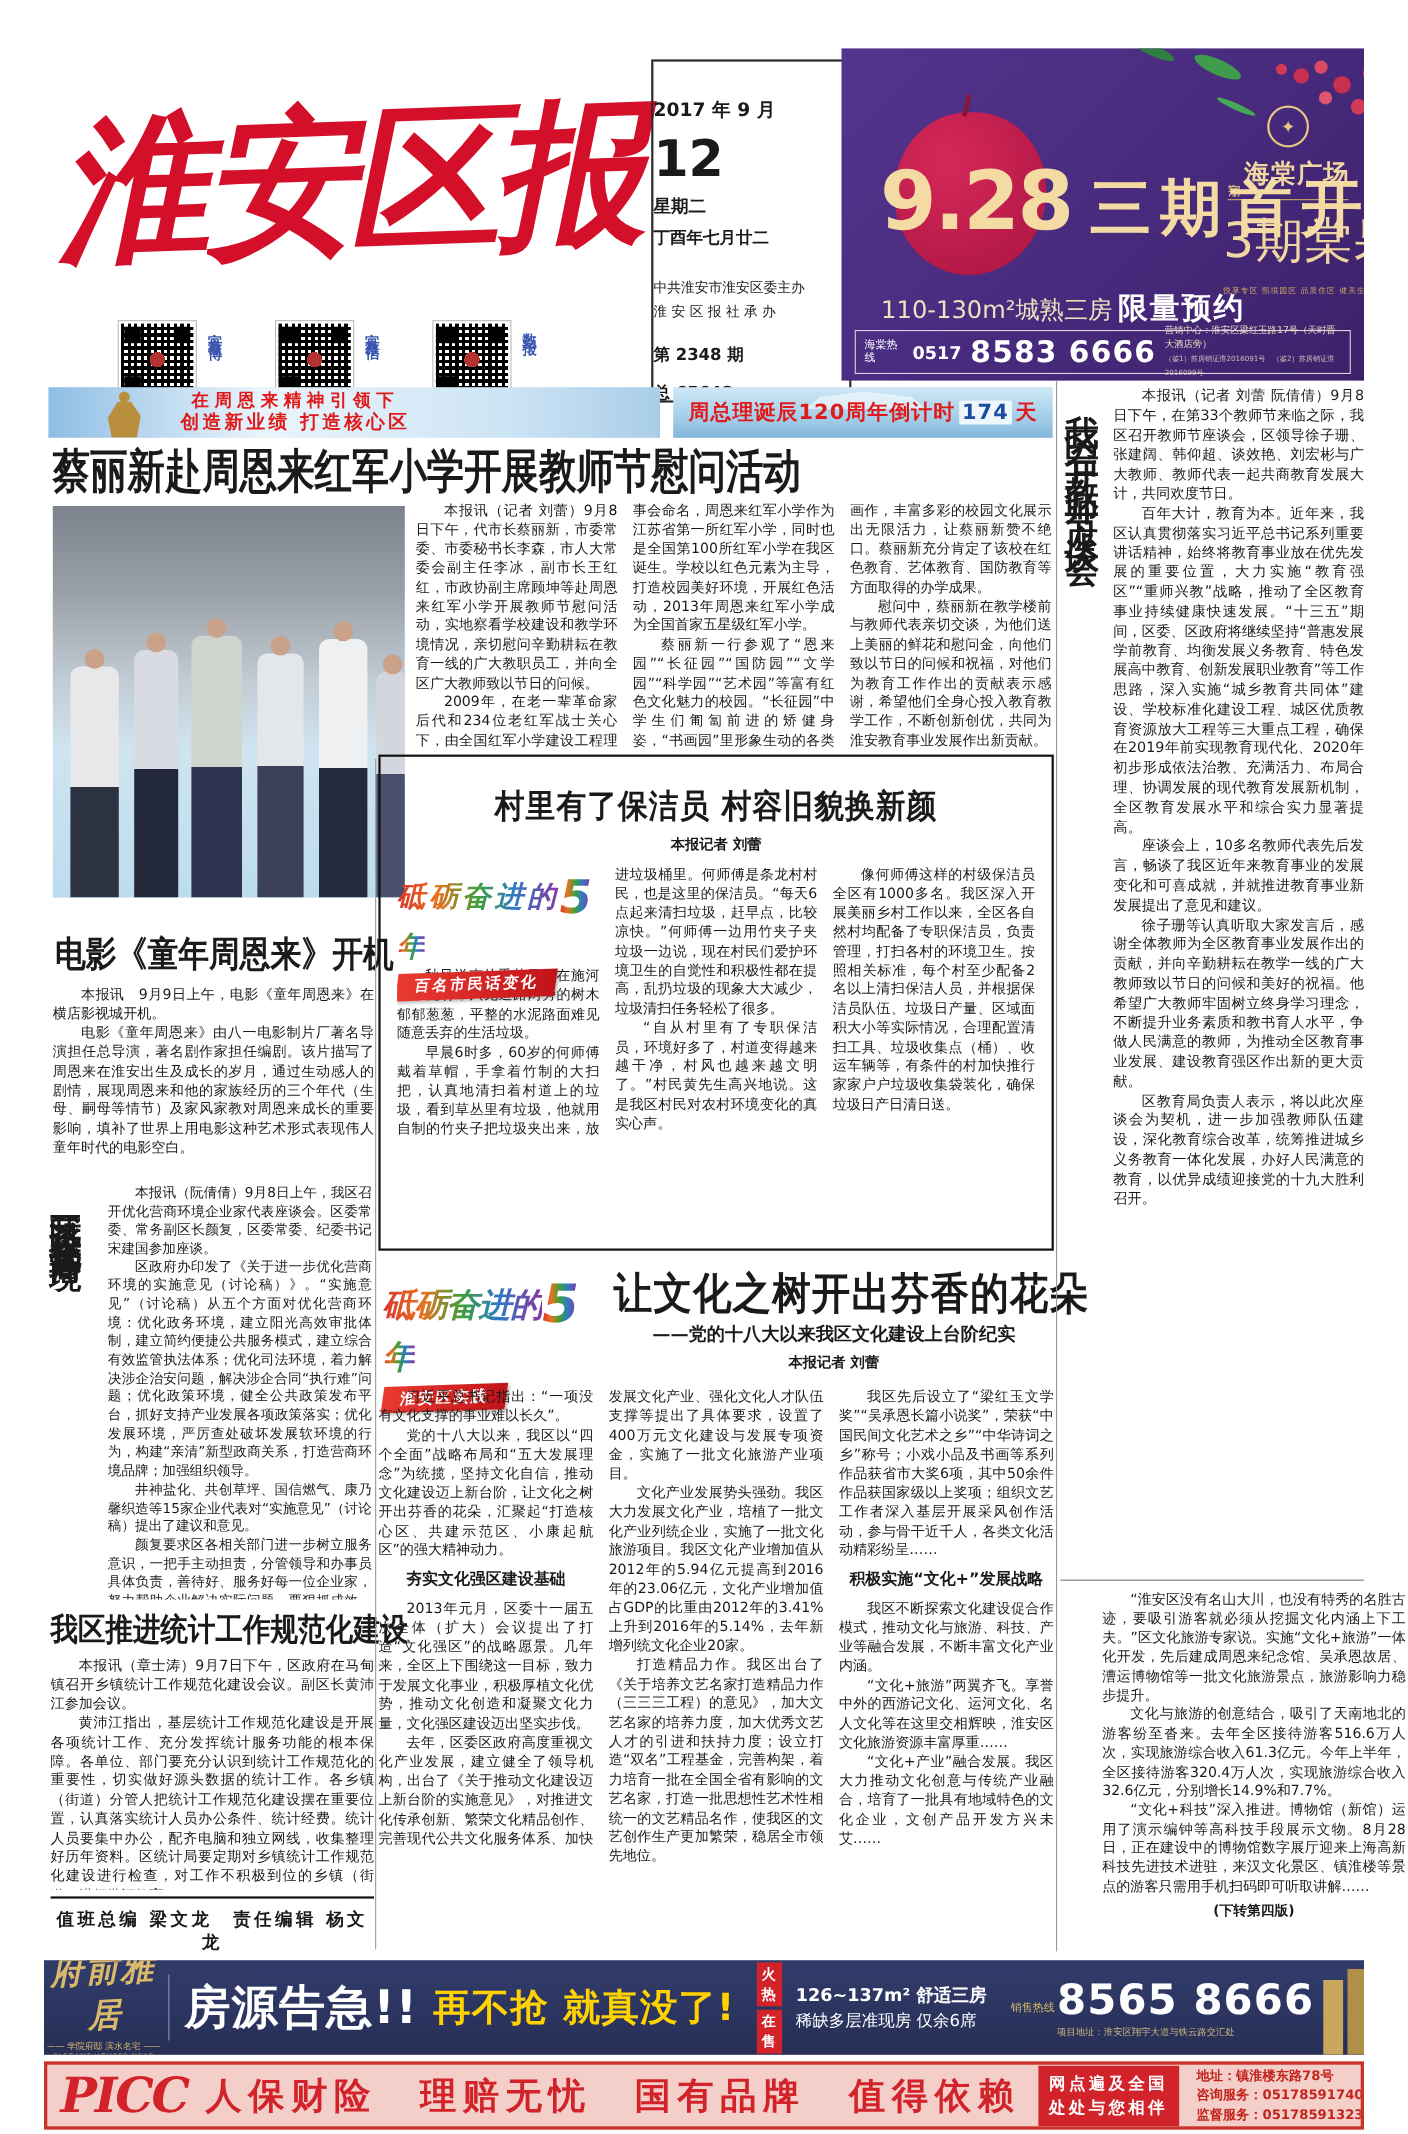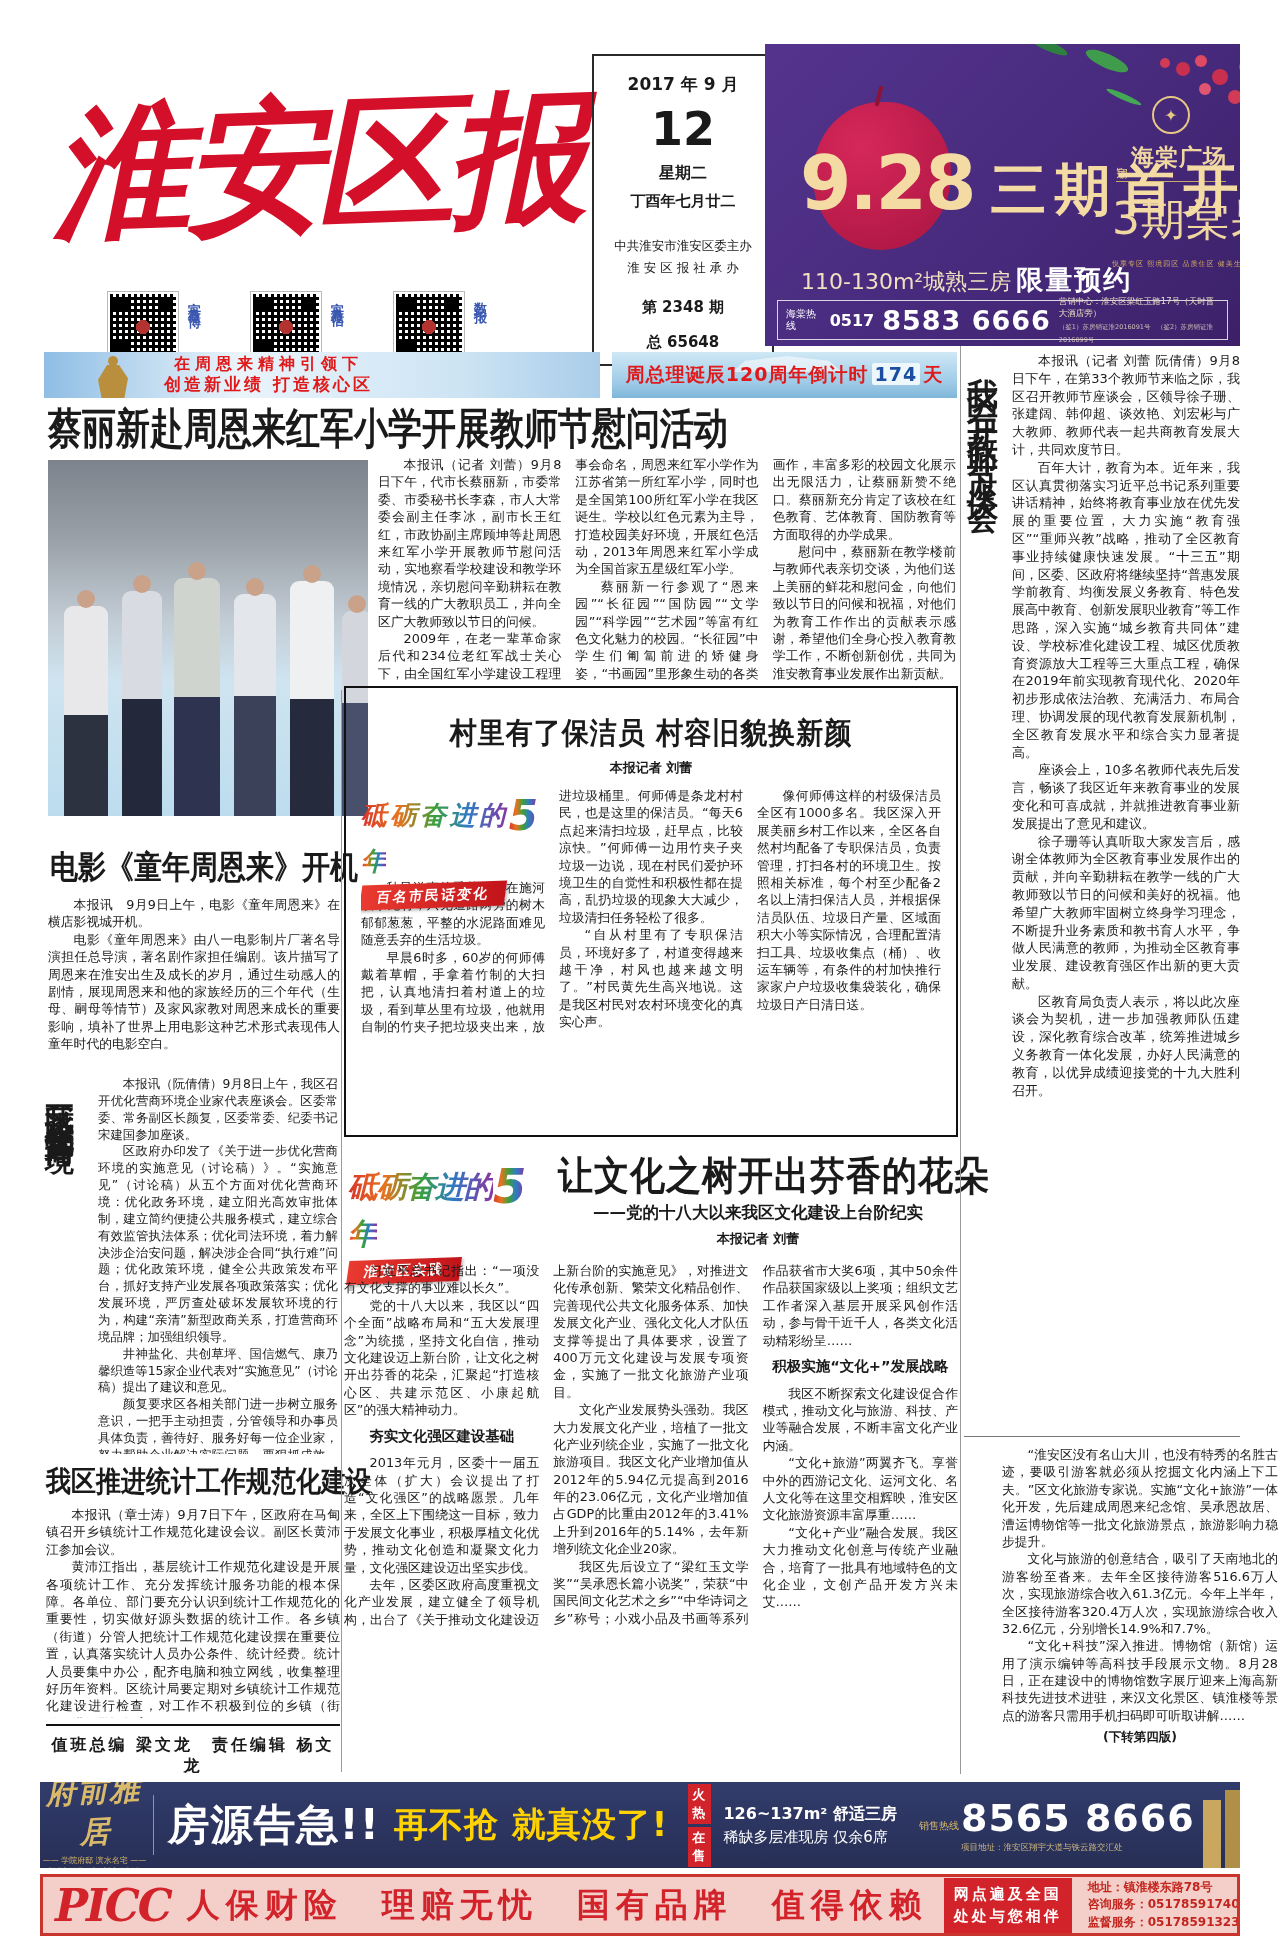--- a/index.html
+++ b/index.html
@@ -17,21 +17,21 @@
         radial-gradient(circle at 50% 50%, #b2332f 0 7px, rgba(0,0,0,0) 7px),
         linear-gradient(#000,#000) 3px 3px/15px 15px no-repeat,
         linear-gradient(#000,#000) calc(100% - 3px) 3px/15px 15px no-repeat,
         linear-gradient(#000,#000) 3px calc(100% - 3px)/15px 15px no-repeat,
         repeating-linear-gradient(0deg,#000 0 3px,rgba(255,255,255,0) 3px 6px),
         repeating-linear-gradient(90deg,#000 0 3px,#fff 3px 6px);}
   .qr-label{writing-mode:vertical-rl;text-orientation:upright;font-size:13px;color:#3a57b0;
             letter-spacing:4px;margin-left:7px;font-weight:bold;}
   
   .datebox{left:592px;top:54px;width:182px;height:312px;border:2px solid #2a2a2a;box-sizing:border-box;
-           text-align:center;padding-top:17px;}
+           text-align:left;padding-top:32px;}
   .db-date{font-size:17px;font-weight:bold;}
   .db-day{font-size:46px;font-weight:bold;line-height:1.1;margin-top:8px;}
   .db-week{font-size:16px;font-weight:bold;margin-top:8px;}
   .db-lunar{font-size:15px;font-weight:bold;margin-top:8px;}
   .db-org{font-family:"DejaVu Serif","Liberation Serif",serif;font-size:12.5px;margin-top:24px;line-height:1.8;}
   .db-issue{font-size:15px;font-weight:bold;margin-top:18px;}
   .db-total{font-size:15px;font-weight:bold;margin-top:16px;}
   
   .haitang{left:765px;top:44px;width:475px;height:302px;background:linear-gradient(135deg,#54348e 0%,#472a7c 55%,#3c2169 100%);
            overflow:hidden;color:#f2d49a;}
@@ -322,20 +322,21 @@
   <div class="abs art cols3 feat-body">
     <div>
         <p>习近平总书记指出：“一项没有文化支撑的事业难以长久”。</p>
         <p>党的十八大以来，我区以“四个全面”战略布局和“五大发展理念”为统揽，坚持文化自信，推动文化建设迈上新台阶，让文化之树开出芬香的花朵，汇聚起“打造核心区、共建示范区、小康起航区”的强大精神动力。</p>
       </div>
     <h3>夯实文化强区建设基础</h3>
     <div>
         <p>2013年元月，区委十一届五次全体（扩大）会议提出了打造“文化强区”的战略愿景。几年来，全区上下围绕这一目标，致力于发展文化事业，积极厚植文化优势，推动文化创造和凝聚文化力量，文化强区建设迈出坚实步伐。</p>
         <p>去年，区委区政府高度重视文化产业发展，建立健全了领导机构，出台了《关于推动文化建设迈上新台阶的实施意见》，对推进文化传承创新、繁荣文化精品创作、完善现代公共文化服务体系、加快发展文化产业、强化文化人才队伍支撑等提出了具体要求，设置了400万元文化建设与发展专项资金，实施了一批文化旅游产业项目。</p>
         <p>文化产业发展势头强劲。我区大力发展文化产业，培植了一批文化产业列统企业，实施了一批文化旅游项目。我区文化产业增加值从2012年的5.94亿元提高到2016年的23.06亿元，文化产业增加值占GDP的比重由2012年的3.41%上升到2016年的5.14%，去年新增列统文化企业20家。</p>
+        <p>打造精品力作。我区出台了《关于培养文艺名家打造精品力作（三三三工程）的意见》，加大文艺名家的培养力度，加大优秀文艺人才的引进和扶持力度；设立打造“双名”工程基金，完善构架，着力培育一批在全国全省有影响的文艺名家，打造一批思想性艺术性相统一的文艺精品名作，使我区的文艺创作生产更加繁荣，稳居全市领先地位。</p>
         <p>我区先后设立了“梁红玉文学奖”“吴承恩长篇小说奖”，荣获“中国民间文化艺术之乡”“中华诗词之乡”称号；小戏小品及书画等系列作品获省市大奖6项，其中50余件作品获国家级以上奖项；组织文艺工作者深入基层开展采风创作活动，参与骨干近千人，各类文化活动精彩纷呈……</p>
       </div>
     <h3>积极实施“文化+”发展战略</h3>
     <div>
         <p>我区不断探索文化建设促合作模式，推动文化与旅游、科技、产业等融合发展，不断丰富文化产业内涵。</p>
         <p>“文化+旅游”两翼齐飞。享誉中外的西游记文化、运河文化、名人文化等在这里交相辉映，淮安区文化旅游资源丰富厚重……</p>
         <p>“文化+产业”融合发展。我区大力推动文化创意与传统产业融合，培育了一批具有地域特色的文化企业，文创产品开发方兴未艾……</p>
       </div>
   </div>
 

